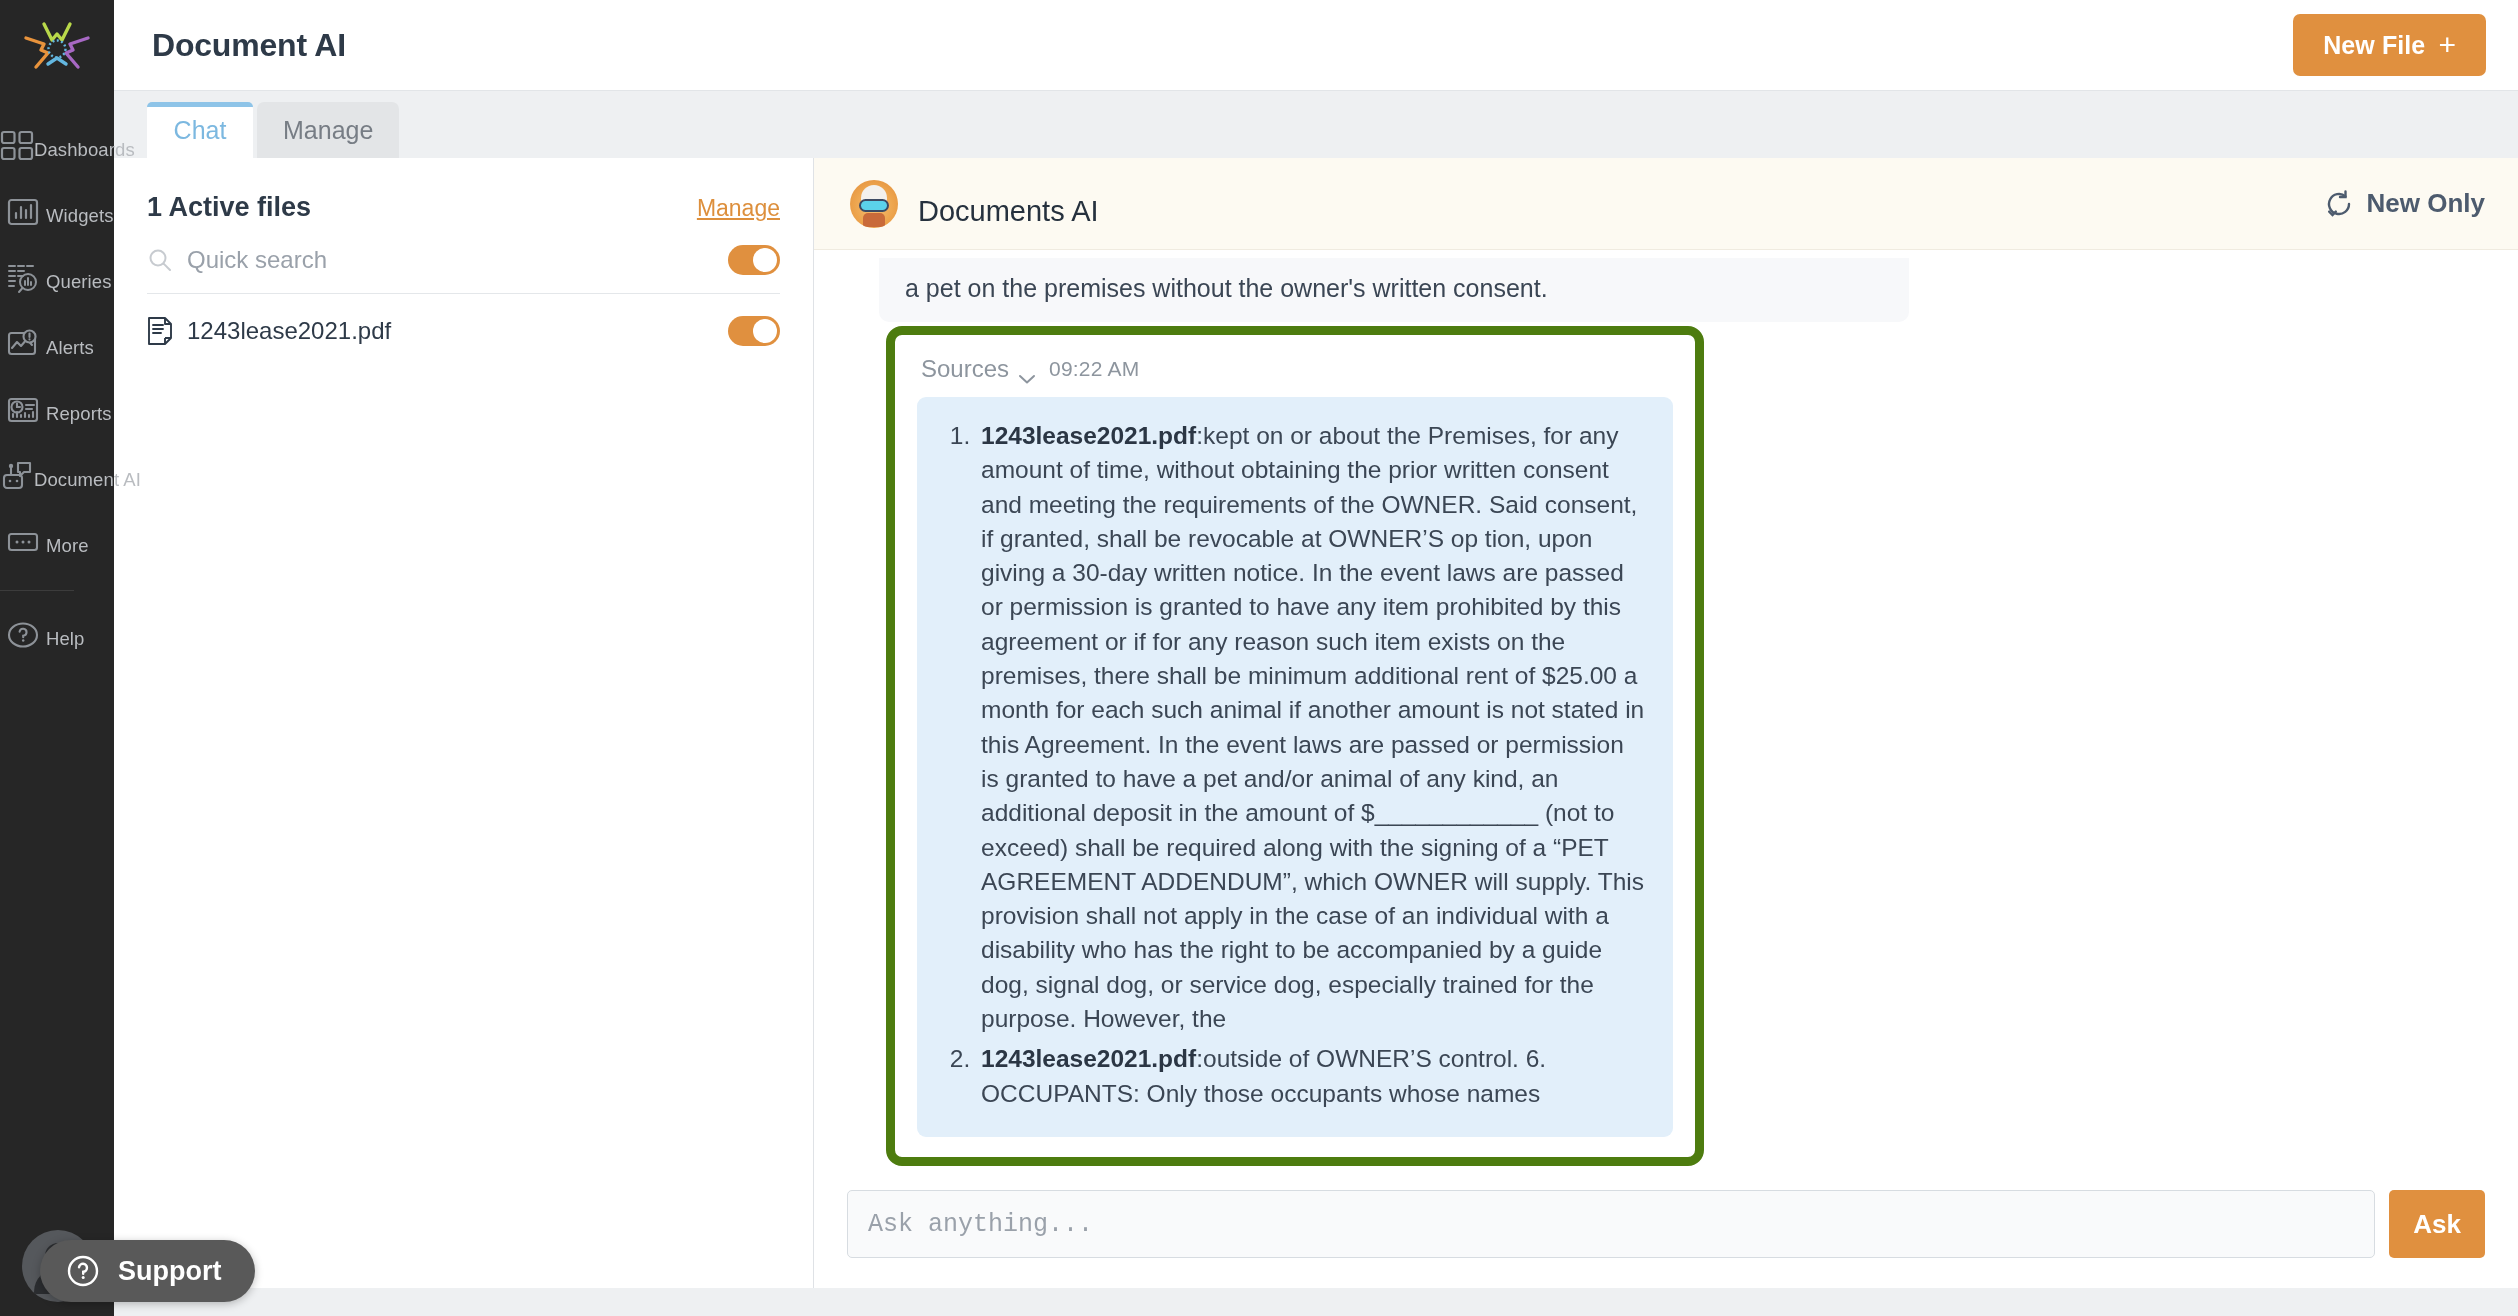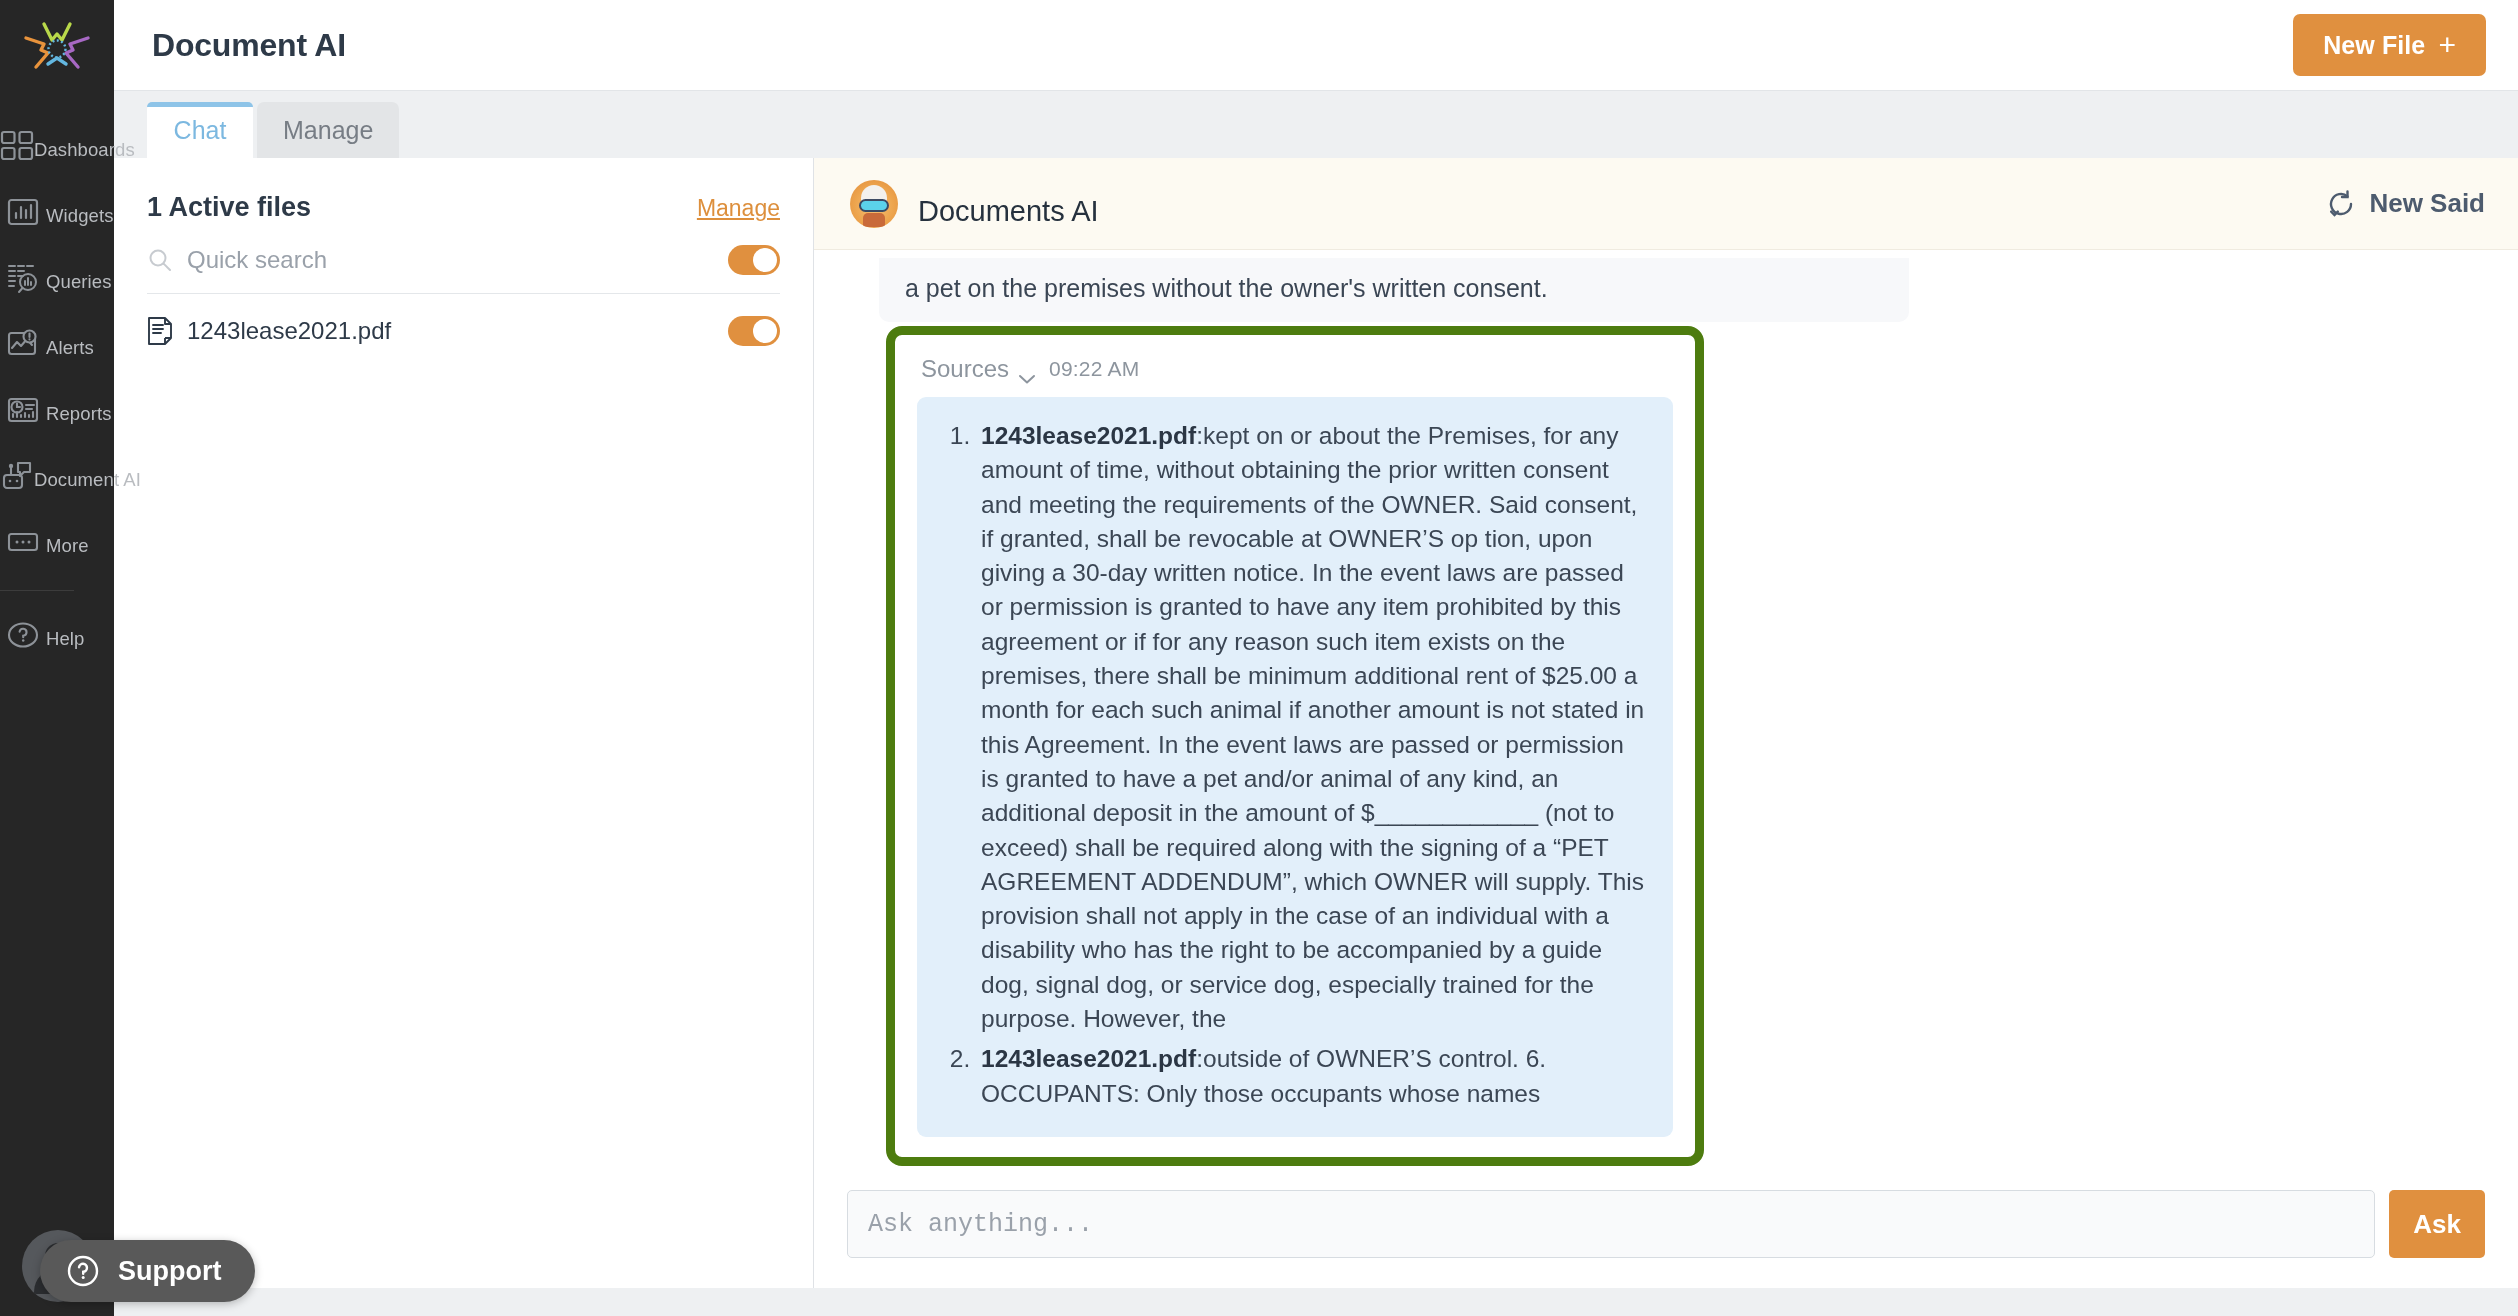--- a/index.html
+++ b/index.html
@@ -384,21 +384,21 @@
             <div id="chat-title">Documents AI</div>
           </div>
           <div id="new-chat-btn">
             <span id="new-chat-icon">
               <svg viewBox="0 0 30 30" width="30" height="30" fill="none" stroke="#4d5b6e" stroke-width="2.4" stroke-linecap="round">
                 <path d="M25 15a10 10 0 1 1-3.5-7.6"></path>
                 <path d="M21.5 2.5 V8 h-5.5"></path>
                 <path d="M5.2 22.6 L8.5 26 L11.8 22.6"></path>
               </svg>
             </span>
-            <span>New Said</span>
+            <span>New Only</span>
           </div>
         </div>
 
         <div id="messages">
 
           <div id="msg-tail">
             <span>a pet on the premises without the owner's written consent.</span>
           </div>
 
           <div id="sources-card">

